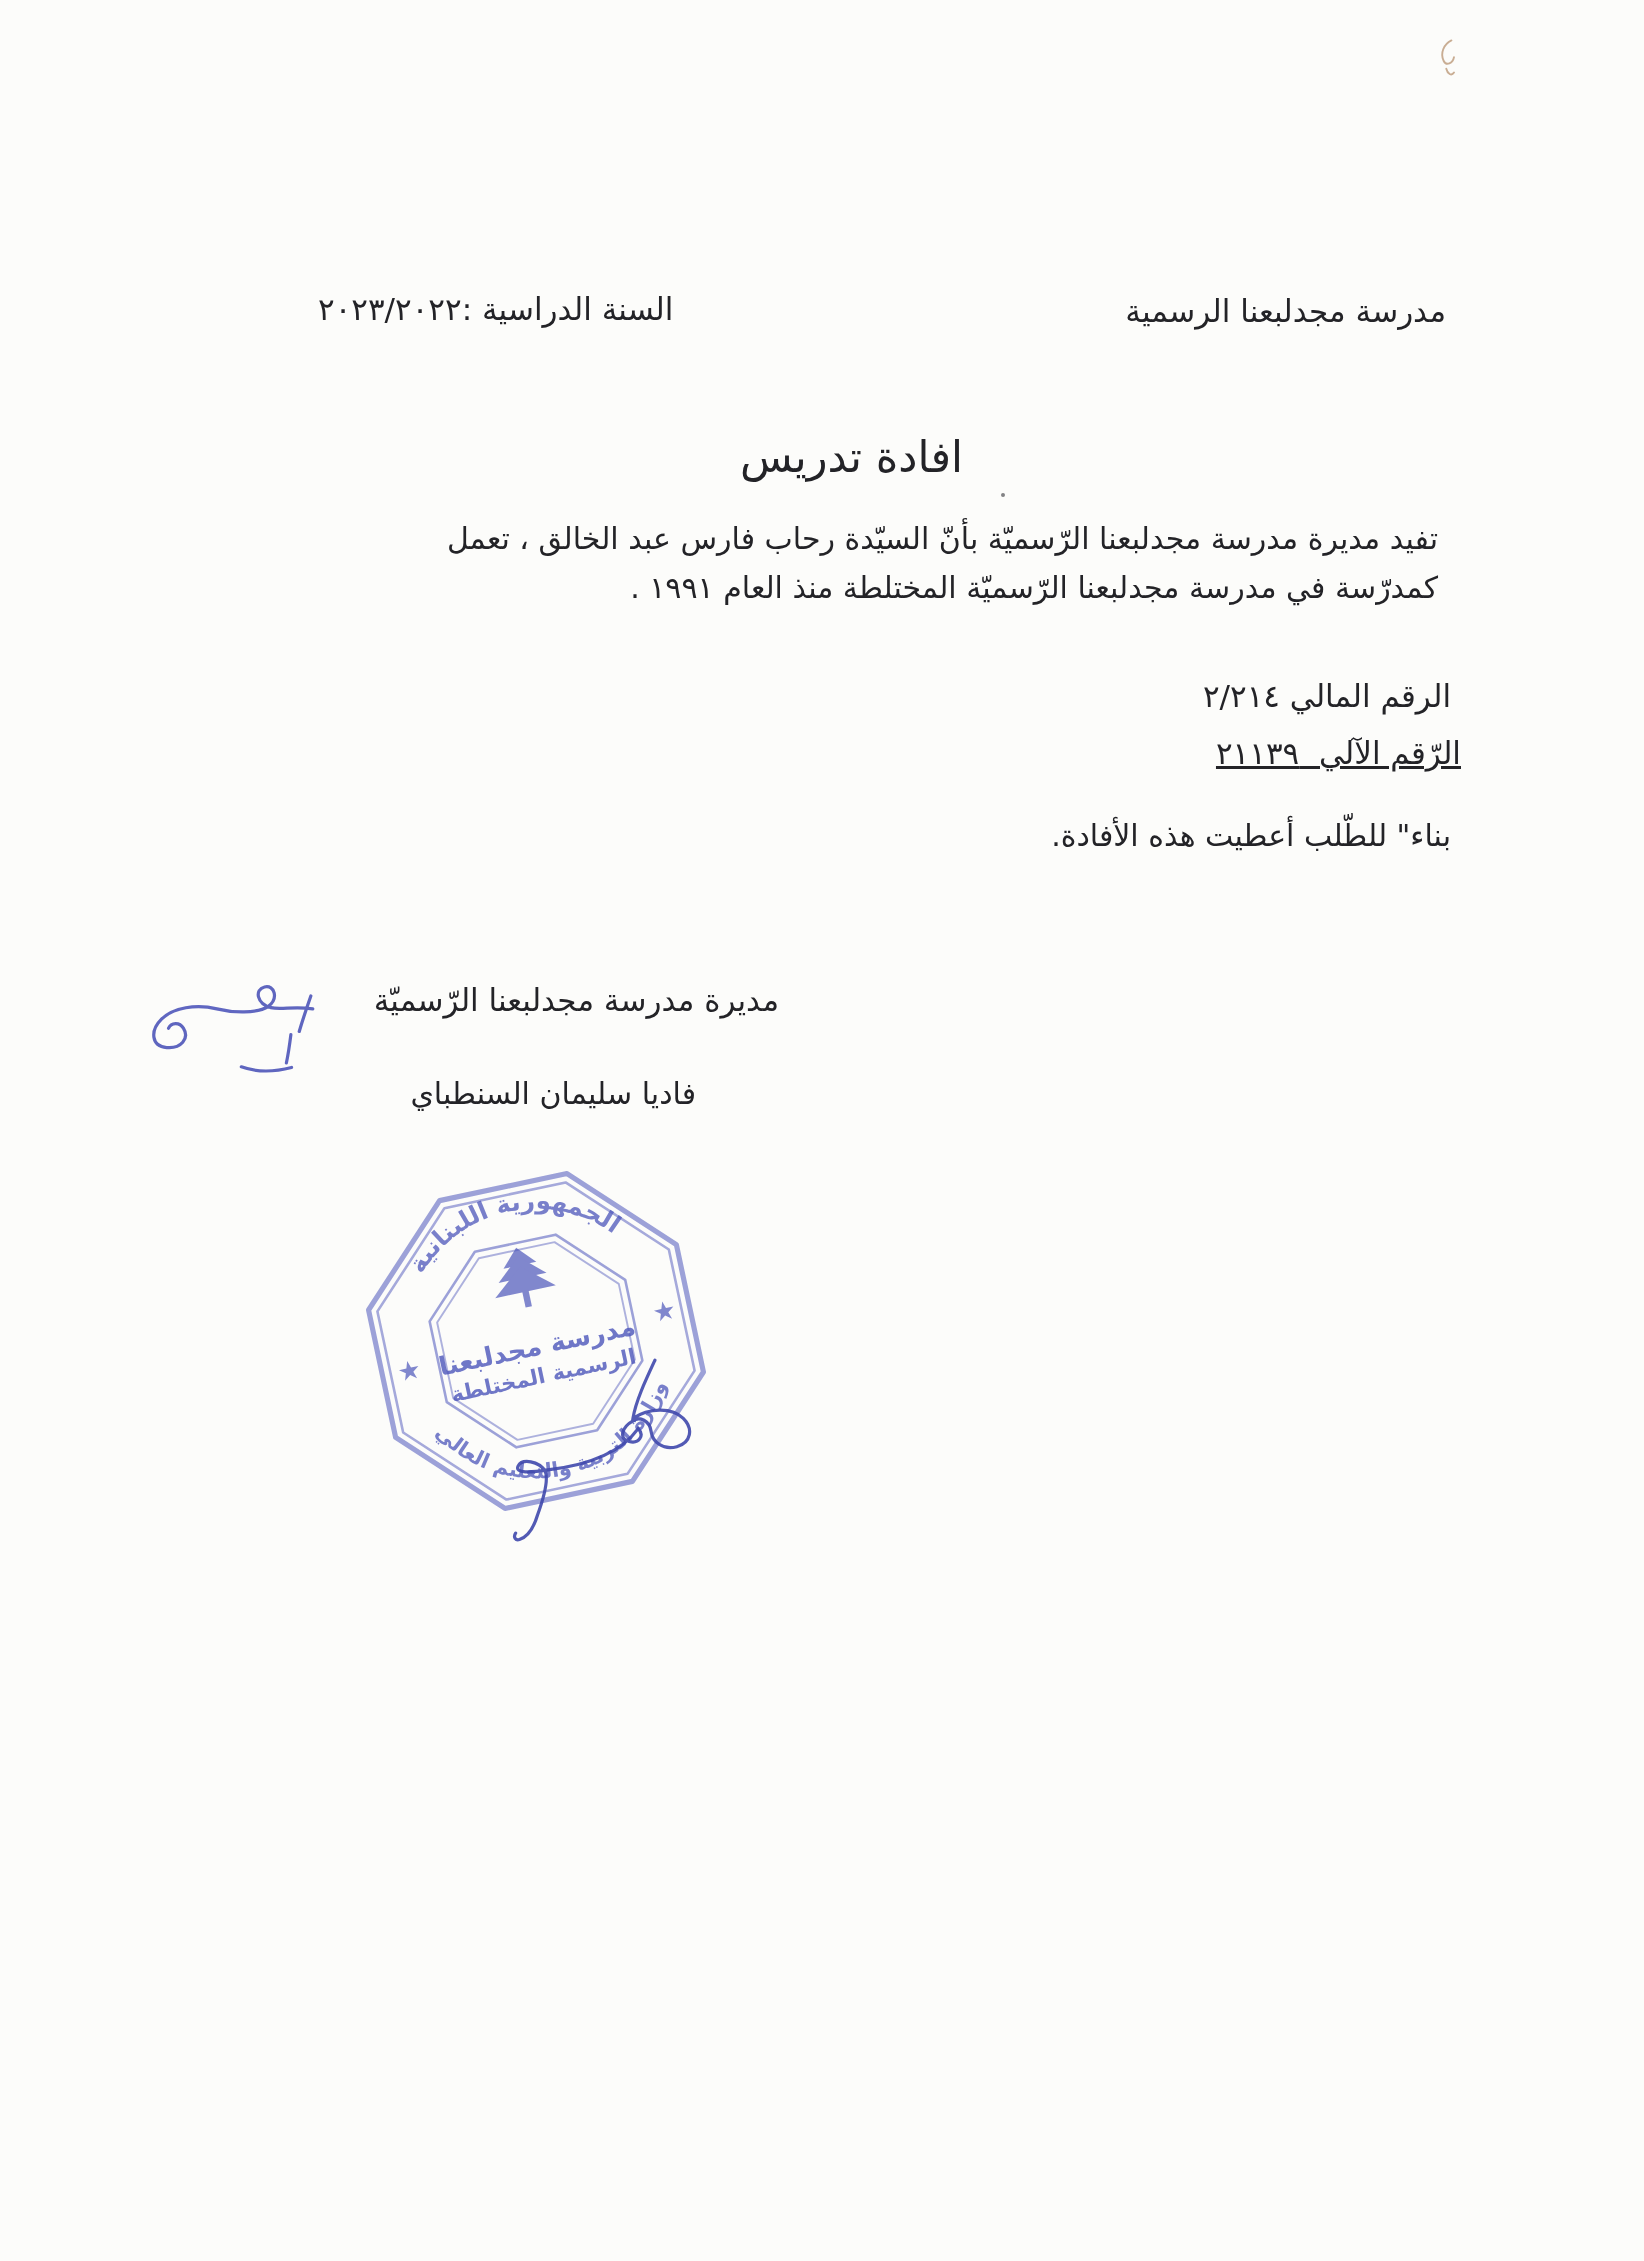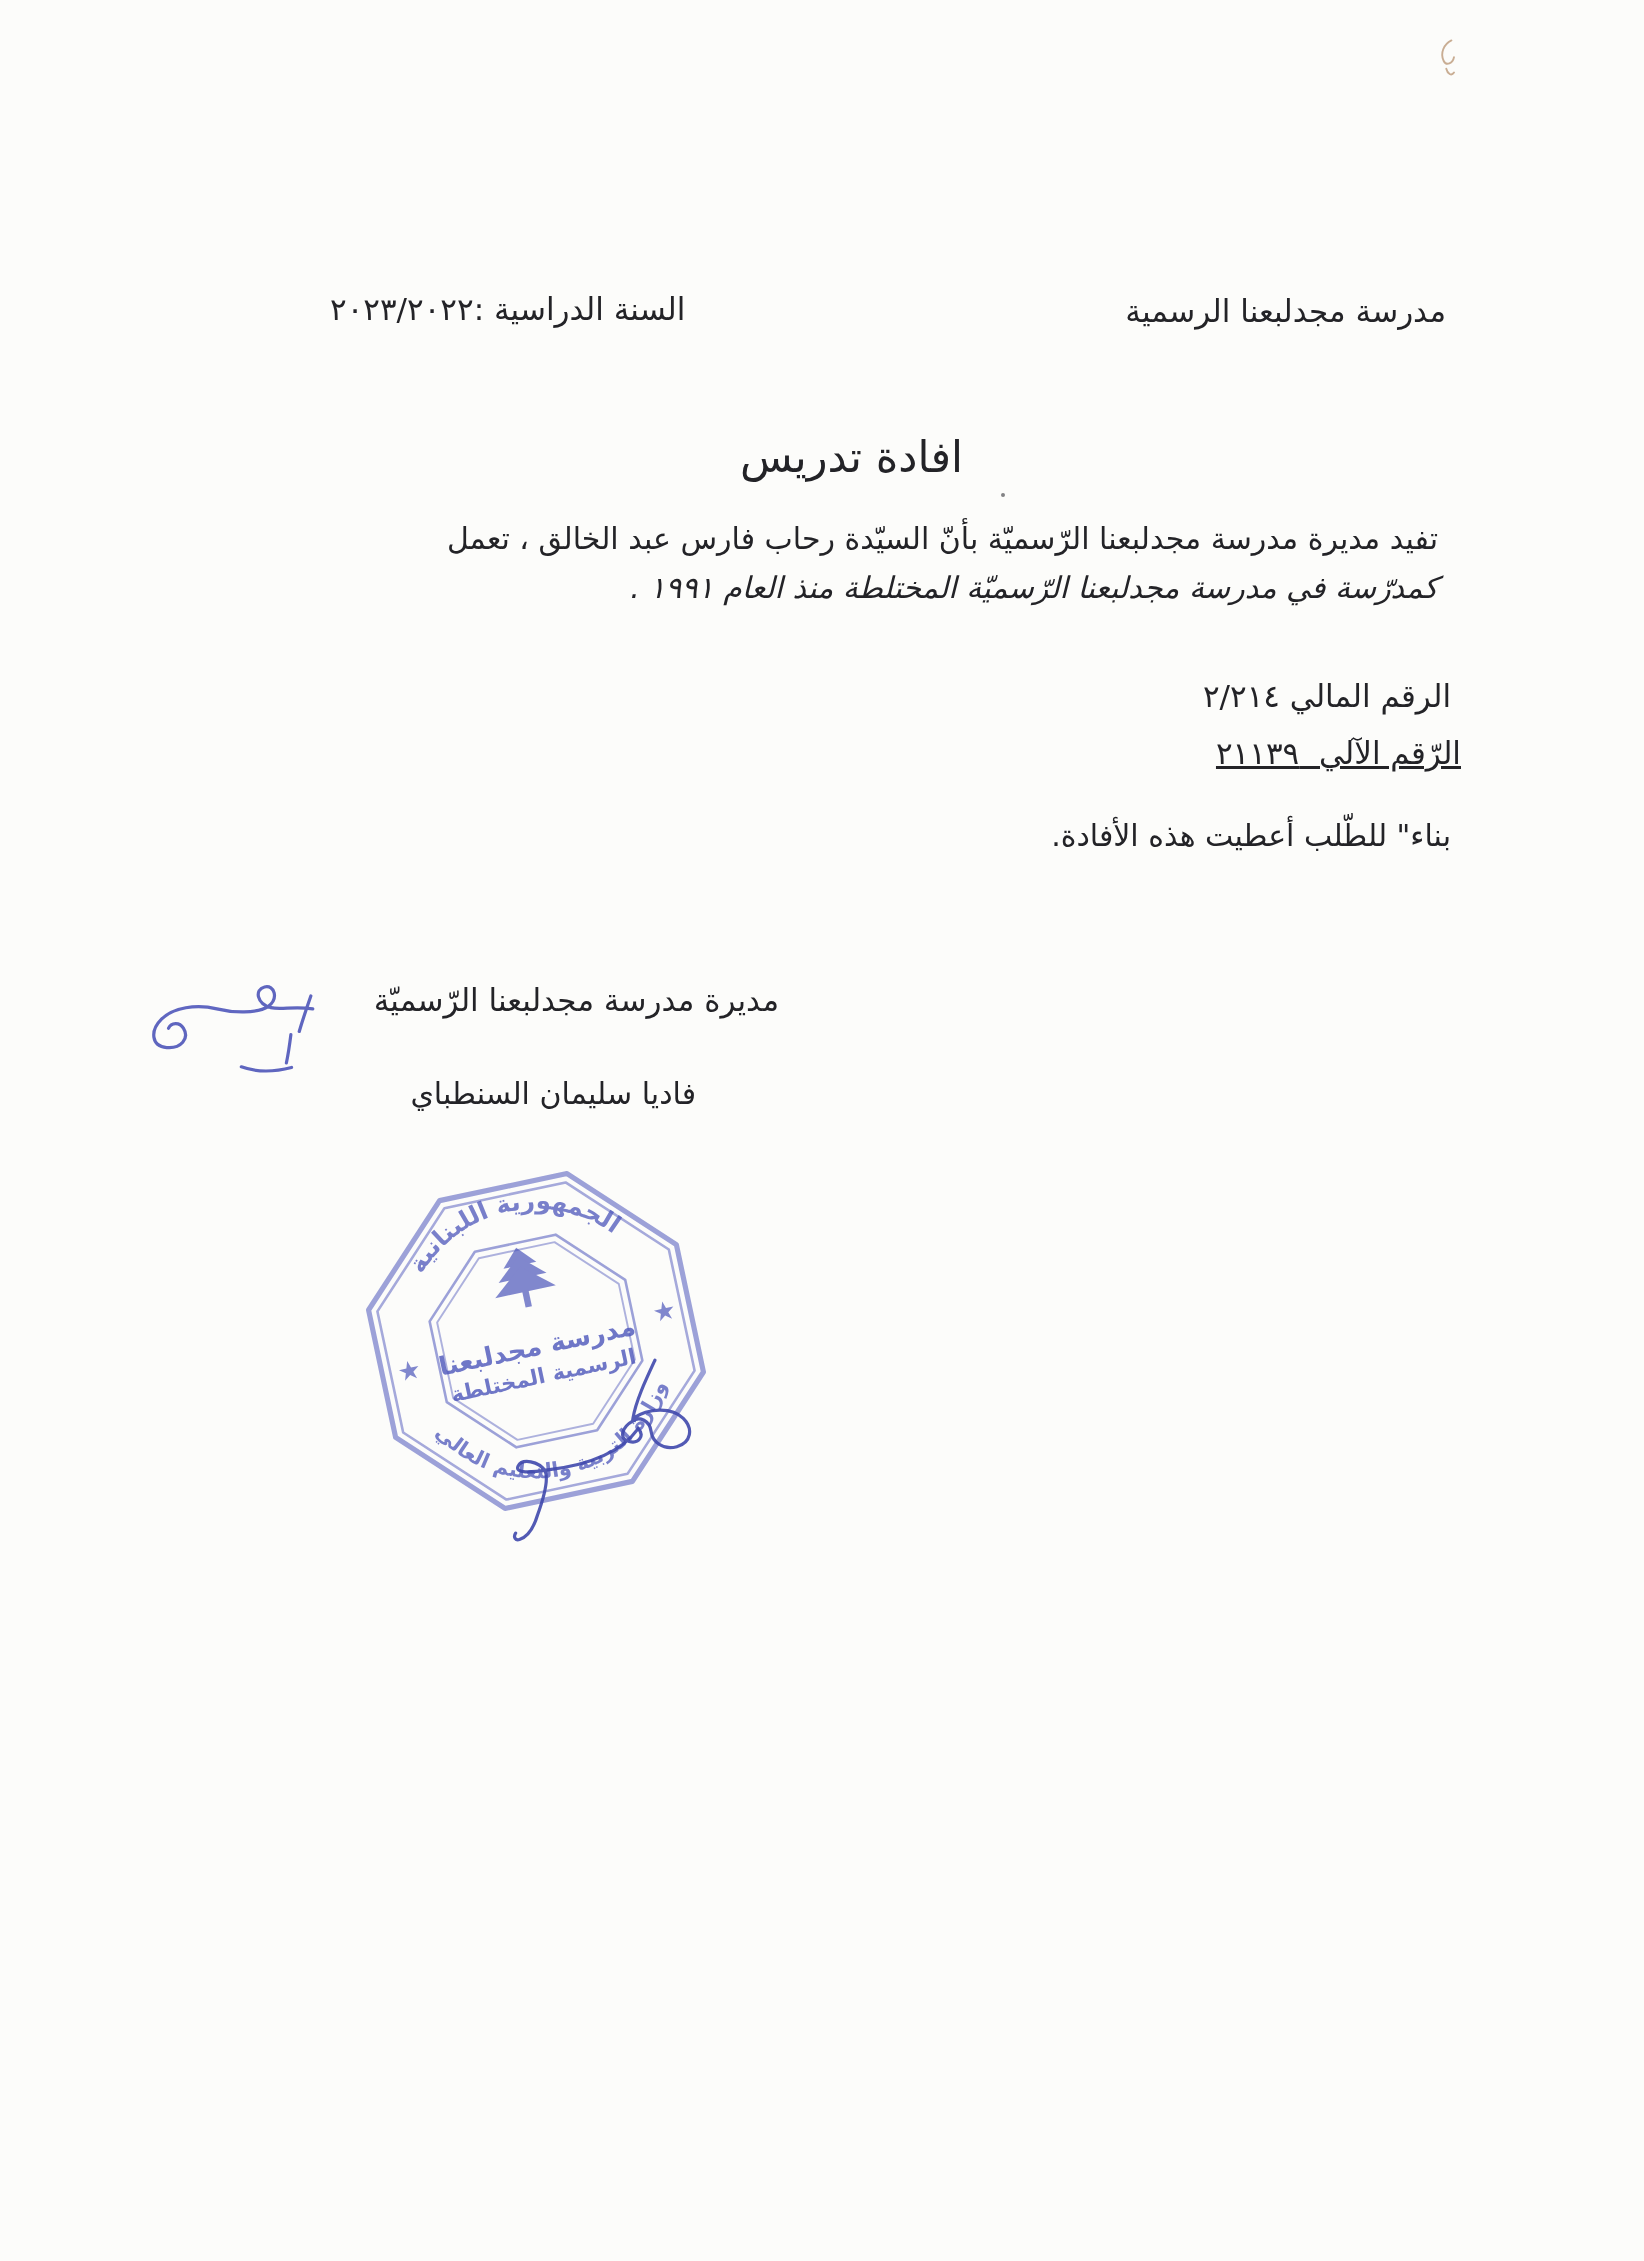--- a/index.html
+++ b/index.html
@@ -30,27 +30,27 @@
   }
   svg{position:absolute;overflow:visible;}
   .stamp-text{font-family:"DejaVu Sans",sans-serif;font-weight:bold;}
 </style>
 </head>
 <body>
 
 <div class="page">
 
   <div class="tline fs-header" style="top:294px;right:198px;">مدرسة مجدلبعنا الرسمية</div>
-  <div class="tline fs-header" style="top:292px;left:330px;">السنة الدراسية :٢٠٢٣/٢٠٢٢</div>
+  <div class="tline fs-header" style="top:292px;left:318px;">السنة الدراسية :٢٠٢٣/٢٠٢٢</div>
 
   <div class="tline fs-title" style="top:433px;right:681px;">افادة تدريس</div>
   <div class="dot" style="left:1001px;top:493px;"></div>
 
   <div class="tline fs-body" style="top:522px;right:206px;">تفيد مديرة مدرسة مجدلبعنا الرّسميّة بأنّ السيّدة رحاب فارس عبد الخالق ، تعمل</div>
-  <div class="tline fs-body" style="top:571px;right:206px;font-style:italic;">كمدرّسة في مدرسة مجدلبعنا الرّسميّة المختلطة منذ العام ١٩٩١ .</div>
+  <div class="tline fs-body" style="top:571px;right:206px;">كمدرّسة في مدرسة مجدلبعنا الرّسميّة المختلطة منذ العام ١٩٩١ .</div>
 
   <div class="tline fs-num" style="top:655px;right:193px;margin-top:24px;">الرقم المالي ٢/٢١٤</div>
   <div class="tline fs-num" style="top:736px;right:183px;text-decoration:underline;">الرّقم الآلي  ٢١١٣٩</div>
   <div class="tline fs-body" style="top:819px;right:193px;">بناء" للطّلب أعطيت هذه الأفادة.</div>
 
   <div class="tline fs-header" style="top:983px;right:865px;">مديرة مدرسة مجدلبعنا الرّسميّة</div>
   <div class="tline fs-name" style="top:1077px;right:948px;text-align:center;">فاديا سليمان السنطباي</div>
 
   <svg style="left:119px;top:970px;" width="206" height="110" viewBox="0 0 320 170" aria-label="بالتكليف">
     <g fill="none" stroke="#4a52b8" stroke-width="5" stroke-linecap="round" opacity="0.88">

